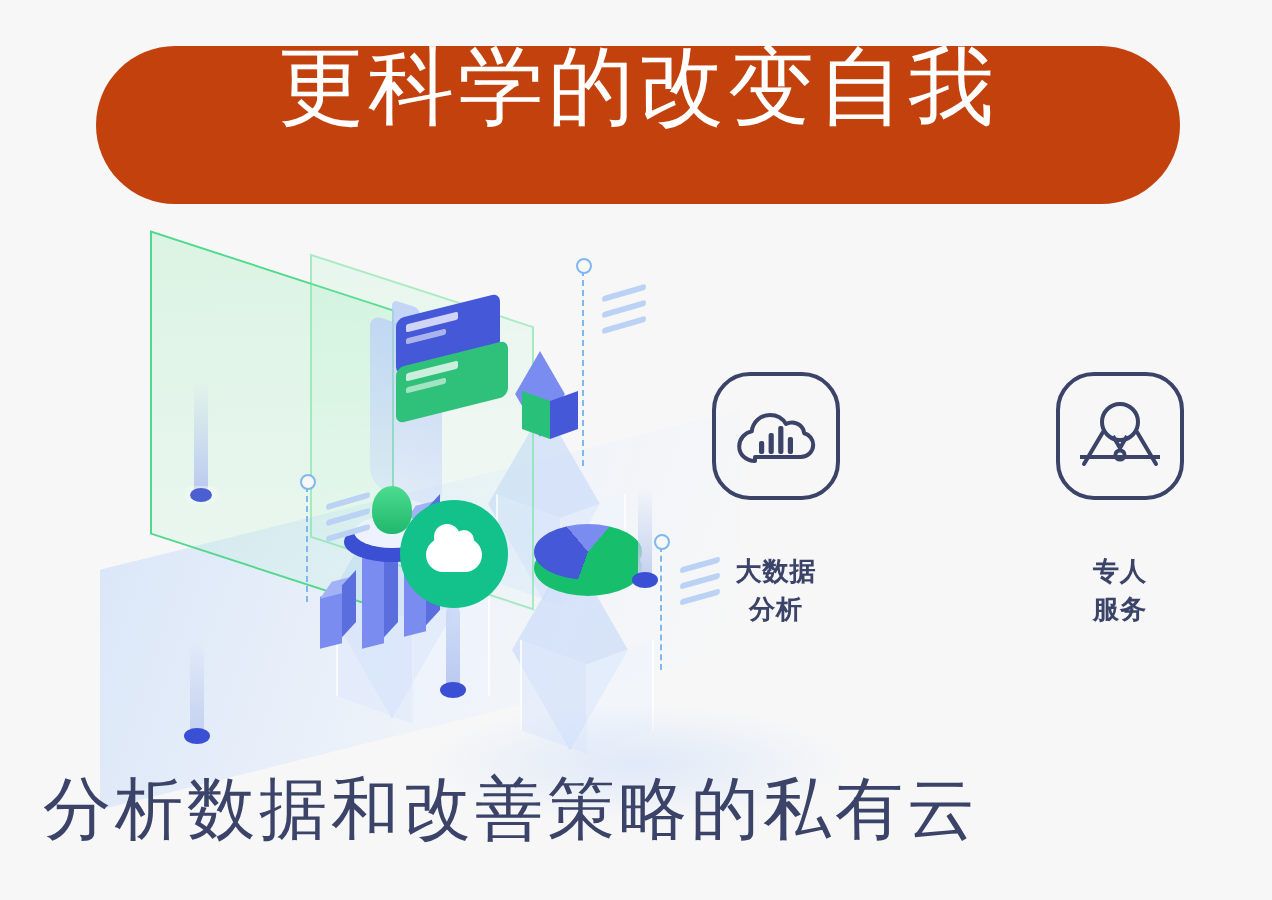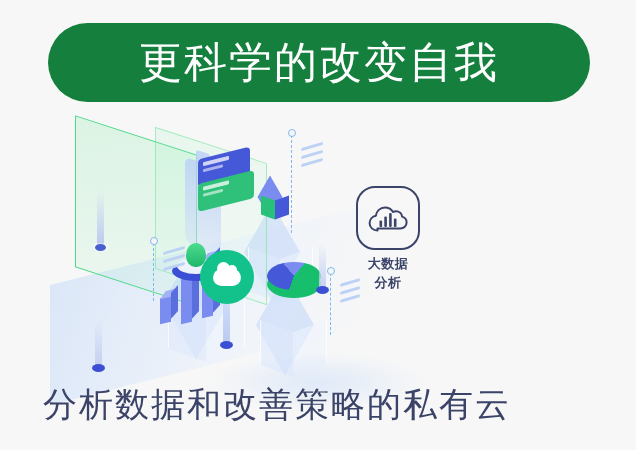--- a/index.html
+++ b/index.html
@@ -7,22 +7,22 @@
     width:636px;height:450px;
     background:#f7f7f7;
     font-family:"Liberation Sans","DejaVu Sans",sans-serif;
     overflow:hidden;position:relative;
   }
   .stage{position:relative;width:636px;height:450px;}
 
   
   .header-pill{
     position:absolute;left:48px;top:23px;width:542px;height:79px;
-    background:#15803d;border-radius:40px;
-    display:flex;align-items:center;justify-content:center;
+    background:#c2410c;border-radius:40px;
+    display:flex;justify-content:center;
   }
   .header-title{
     color:#ffffff;font-size:43px;line-height:1;
     letter-spacing:2px;font-weight:400;
     font-family:"DejaVu Sans","Liberation Sans",sans-serif;
     white-space:nowrap;
   }
 
   
   .illus{position:absolute;left:55px;top:125px;width:290px;height:240px;}
@@ -220,29 +220,29 @@
   .features{
     position:absolute;left:352px;top:186px;width:244px;height:140px;
     display:flex;justify-content:space-between;
   }
   .feature{width:72px;display:flex;flex-direction:column;align-items:center;}
   .ficon{
     width:64px;height:64px;border:2px solid #3b4468;border-radius:19px;
     display:flex;align-items:center;justify-content:center;box-sizing:border-box;
   }
   .flabel{
-    margin-top:5px;text-align:center;color:#3b4468;
+    margin-top:28px;text-align:center;color:#3b4468;
     font-size:13px;line-height:1.45;font-weight:700;
     font-family:"DejaVu Sans","Liberation Sans",sans-serif;
     letter-spacing:.5px;
   }
 
   
   .tagline{
-    position:absolute;left:0;top:382px;width:511px;text-align:right;
+    position:absolute;left:0;top:382px;width:511px;text-align:center;
     color:#3b4468;font-size:34px;letter-spacing:2px;font-weight:400;
     font-family:"DejaVu Sans","Liberation Sans",sans-serif;
   }
   .tagline-glow{
     position:absolute;left:208px;top:352px;width:220px;height:60px;
     background:radial-gradient(ellipse at 50% 50%,rgba(200,220,250,.5),rgba(247,247,247,0) 70%);
   }
 </style>
 </head>
 <body>
@@ -375,19 +375,34 @@
           <rect x="25.9" y="17.5" width="2.6" height="8.5" rx="1" fill="#3b4468"></rect>
         </svg>
       </div>
       <div class="flabel">
         <span>大数据</span><br>
         <span>分析</span>
       </div>
     </div>
 
 
+    <div class="feature">
+      <div class="ficon">
+        <svg width="44" height="40" viewBox="0 0 44 40" fill="none">
+          <circle cx="22" cy="13" r="9" stroke="#3b4468" stroke-width="2"></circle>
+          <path d="M13.5 18 L4 34 M30.5 18 L40 34" stroke="#3b4468" stroke-width="2" stroke-linecap="round"></path>
+          <path d="M18.5 20 L22 26 L25.5 20" stroke="#3b4468" stroke-width="2" stroke-linejoin="round"></path>
+          <circle cx="22" cy="29.5" r="2.3" stroke="#3b4468" stroke-width="2"></circle>
+          <line x1="2" y1="30.5" x2="42" y2="30.5" stroke="#3b4468" stroke-width="2"></line>
+        </svg>
+      </div>
+      <div class="flabel">
+        <span>专人</span><br>
+        <span>服务</span>
+      </div>
+    </div>
 
   </div>
 
   <div class="tagline-glow"></div>
   <div class="tagline">分析数据和改善策略的私有云</div>
 
 </div>
 
 </body></html>

